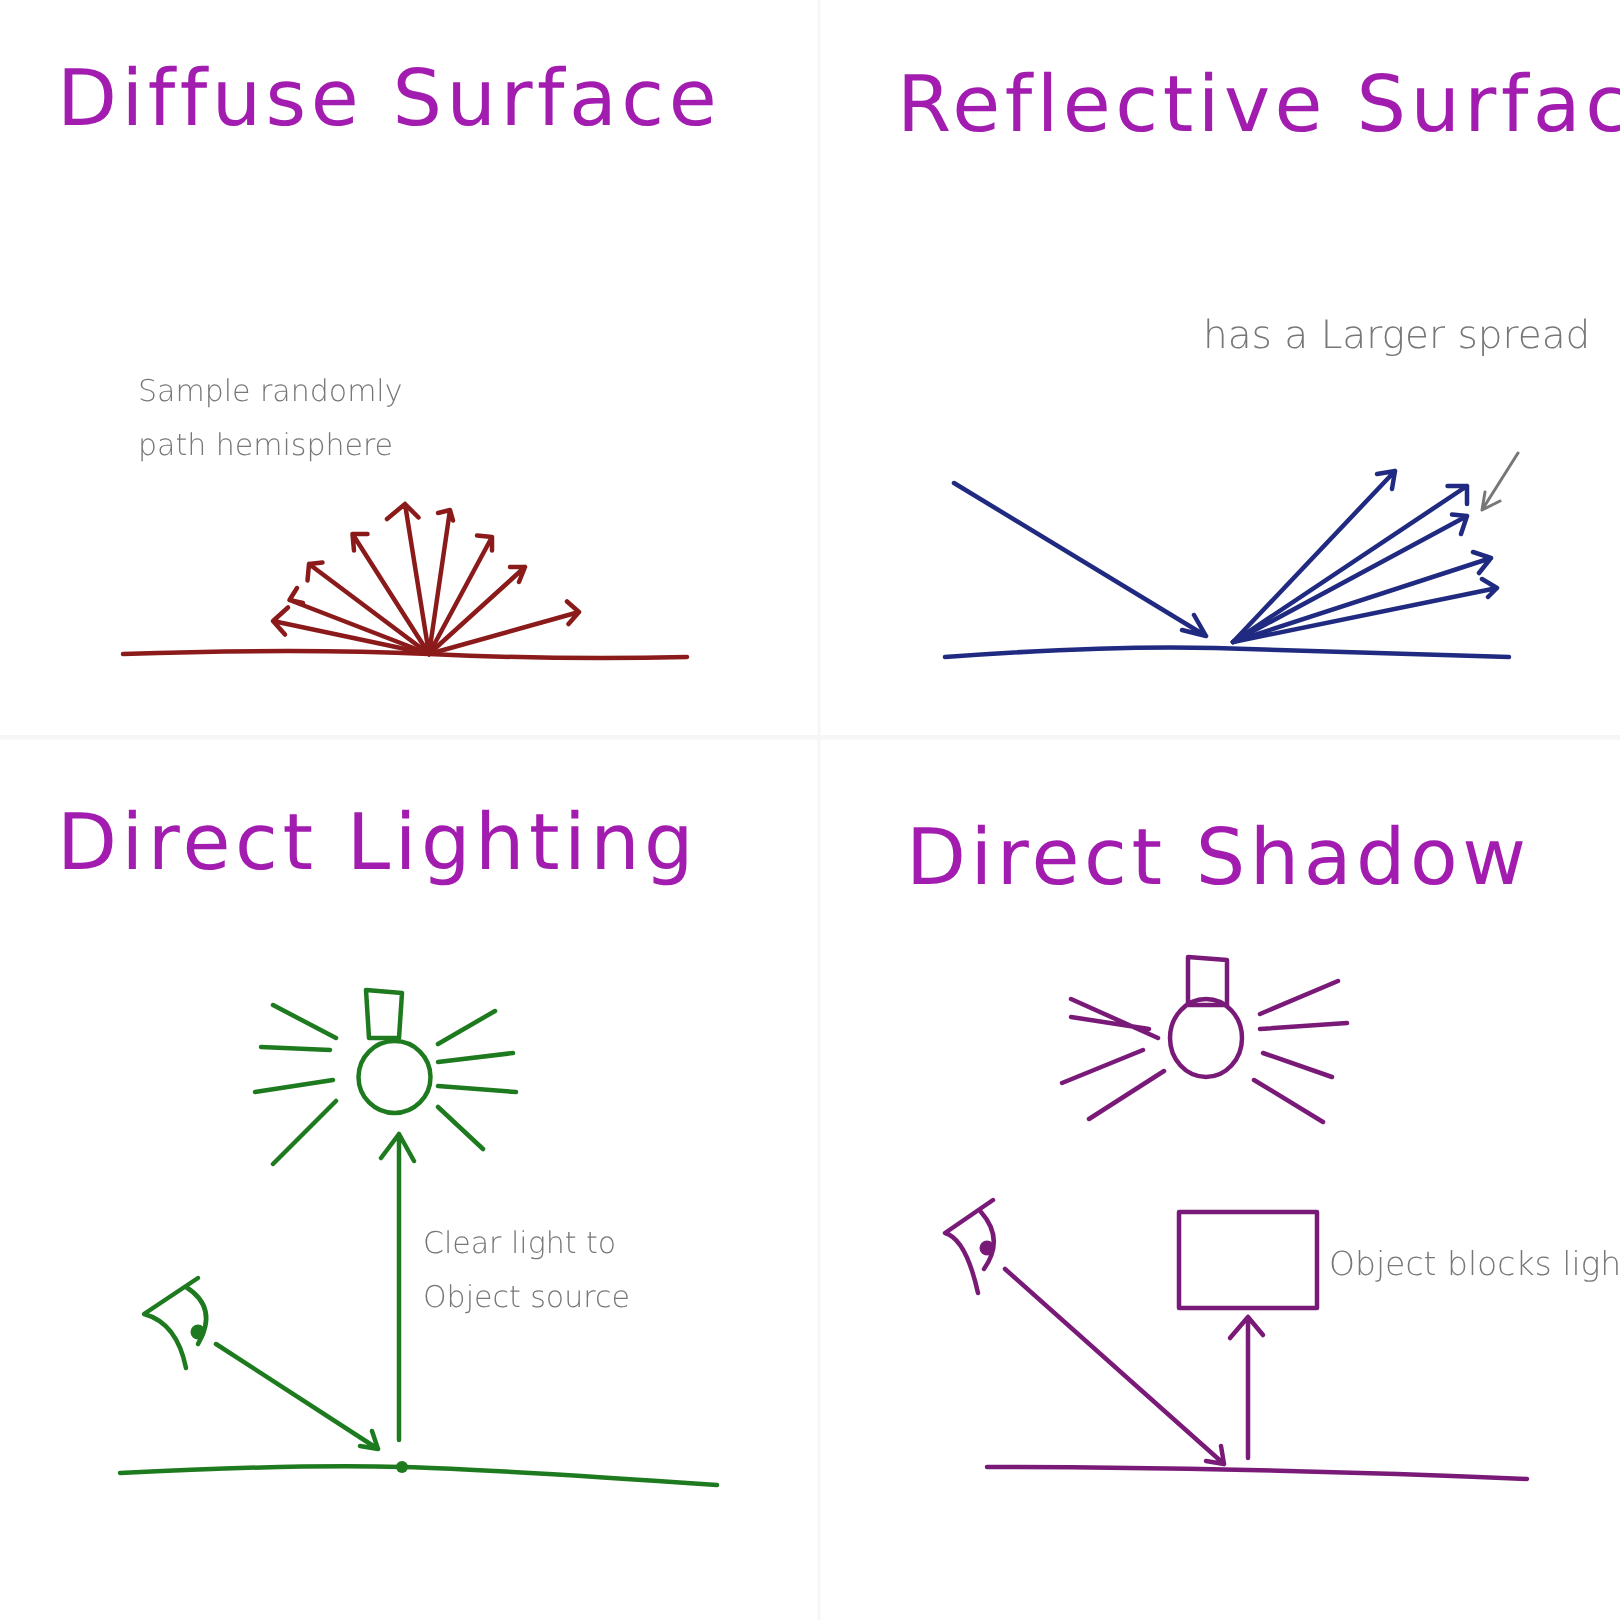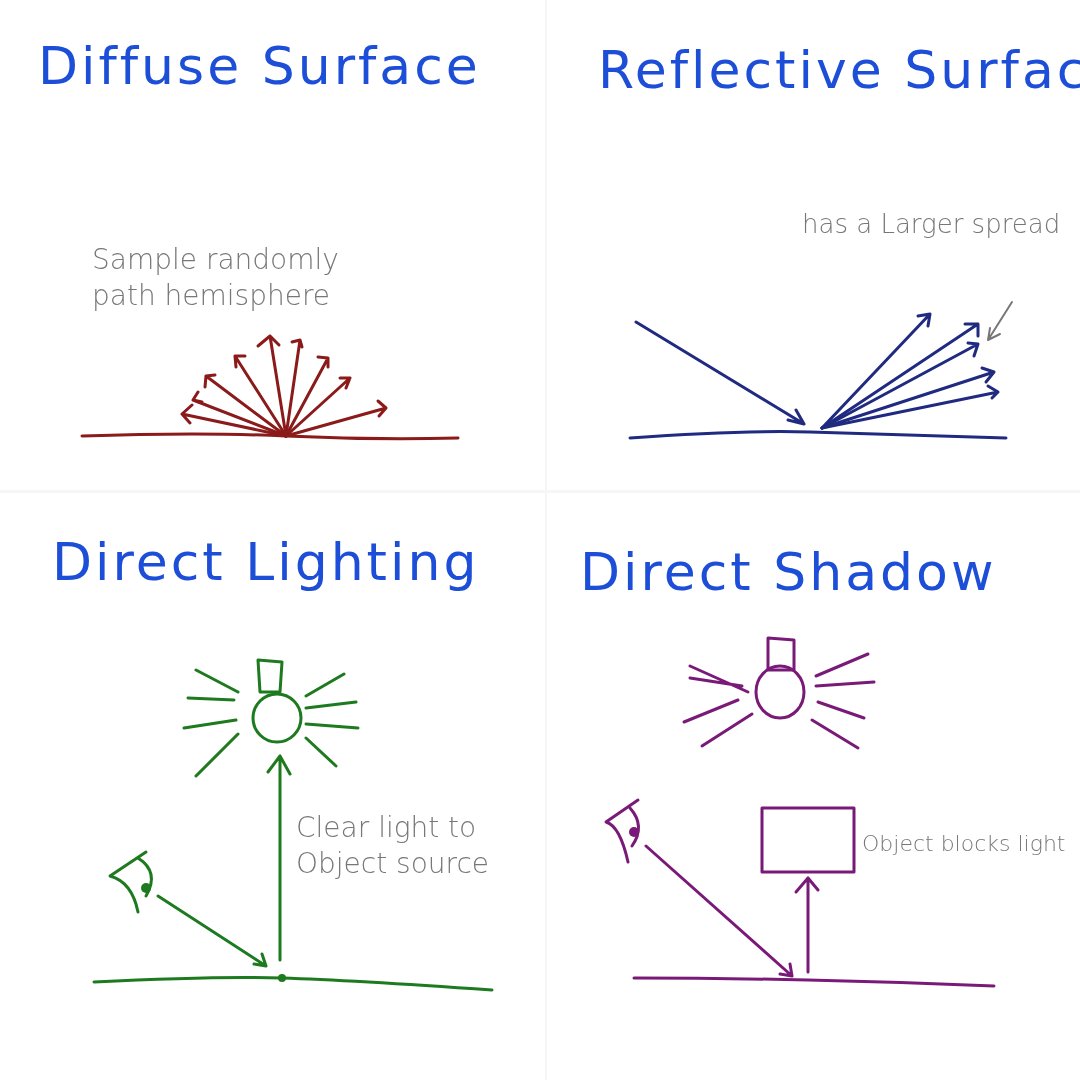--- a/index.html
+++ b/index.html
@@ -1,19 +1,19 @@
 <!DOCTYPE html>
 <html><head>
 <meta charset="utf-8">
 <style>
   html, body { margin:0; padding:0; }
   body { width:1080px; height:1080px; background:#ffffff; position:relative; overflow:hidden; font-family:"DejaVu Sans", sans-serif; }
   .panel { position:absolute; }
-  .title { position:absolute; font-family:"DejaVu Sans", sans-serif; font-size:52px; font-weight:400; color:#1d4ed8; letter-spacing:3px; white-space:nowrap; }
-  .note { position:absolute; font-family:"DejaVu Sans", sans-serif; color:#777; font-size:28px; line-height:36px; white-space:nowrap; font-weight:300; }
+  .title { position:absolute; font-family:"DejaVu Sans", sans-serif; font-size:52px; font-weight:400; color:#a21caf; letter-spacing:3px; white-space:nowrap; }
+  .note { position:absolute; font-family:"DejaVu Sans", sans-serif; color:#777; font-size:20px; line-height:36px; white-space:nowrap; font-weight:300; }
   svg { position:absolute; left:0; top:0; overflow:visible; }
   .divider-v { position:absolute; left:545px; top:0; width:2px; height:1080px; background:#f6f6f6; }
   .divider-h { position:absolute; left:0; top:490px; width:1080px; height:3px; background:#f6f6f6; }
 </style>
 </head>
 <body>
 
 <div class="divider-v"></div>
 <div class="divider-h"></div>
 
@@ -56,21 +56,21 @@
       <path d="M282 428 L438 344 M438 344 L428 343 M438 344 L434 356"></path>
       <path d="M282 428 L454 372 M454 372 L442 368 M454 372 L446 382"></path>
       <path d="M282 428 L458 392 M458 392 L448 386 M458 392 L452 398"></path>
     </g>
     <g stroke="#777" stroke-width="2" fill="none" stroke-linecap="round">
       <path d="M472 302 L448 340 M448 340 L450 328 M448 340 L460 334"></path>
     </g>
   </svg>
 </div>
 
-<div class="panel" style="left:0;top:520px;width:540px;height:520px;margin-left:14px;">
+<div class="panel" style="left:0;top:520px;width:540px;height:520px;">
   <div class="title" style="left:38px;top:12px;">Direct Lighting</div>
   <div class="note" style="left:282px;top:290px;">
     <div>Clear light to</div>
     <div>Object source</div>
   </div>
   <svg width="540" height="520">
     <g stroke="#1e7a1e" stroke-width="3" fill="none" stroke-linecap="round" stroke-linejoin="round">
 
       <path d="M80 462 Q200 456 268 458 T478 470"></path>
 
@@ -88,21 +88,21 @@
         <path d="M124 338 Q146 352 132 376"></path>
       </g>
 
       <path d="M144 376 L252 446 M252 446 L240 444 M252 446 L248 434"></path>
     </g>
     <circle cx="132" cy="368" r="5" fill="#1e7a1e"></circle>
     <circle cx="268" cy="458" r="4" fill="#1e7a1e"></circle>
   </svg>
 </div>
 
-<div class="panel" style="left:516px;top:520px;width:540px;height:520px;">
+<div class="panel" style="left:540px;top:520px;width:540px;height:520px;">
   <div class="title" style="left:64px;top:22px;">Direct Shadow</div>
   <div class="note" style="left:346px;top:306px;font-size:22px;">
     <div>Object blocks light</div>
   </div>
   <svg width="540" height="520">
     <g stroke="#7a1a78" stroke-width="3" fill="none" stroke-linecap="round" stroke-linejoin="round">
 
       <path d="M118 458 Q200 458 292 460 T478 466"></path>
 
       <g>

